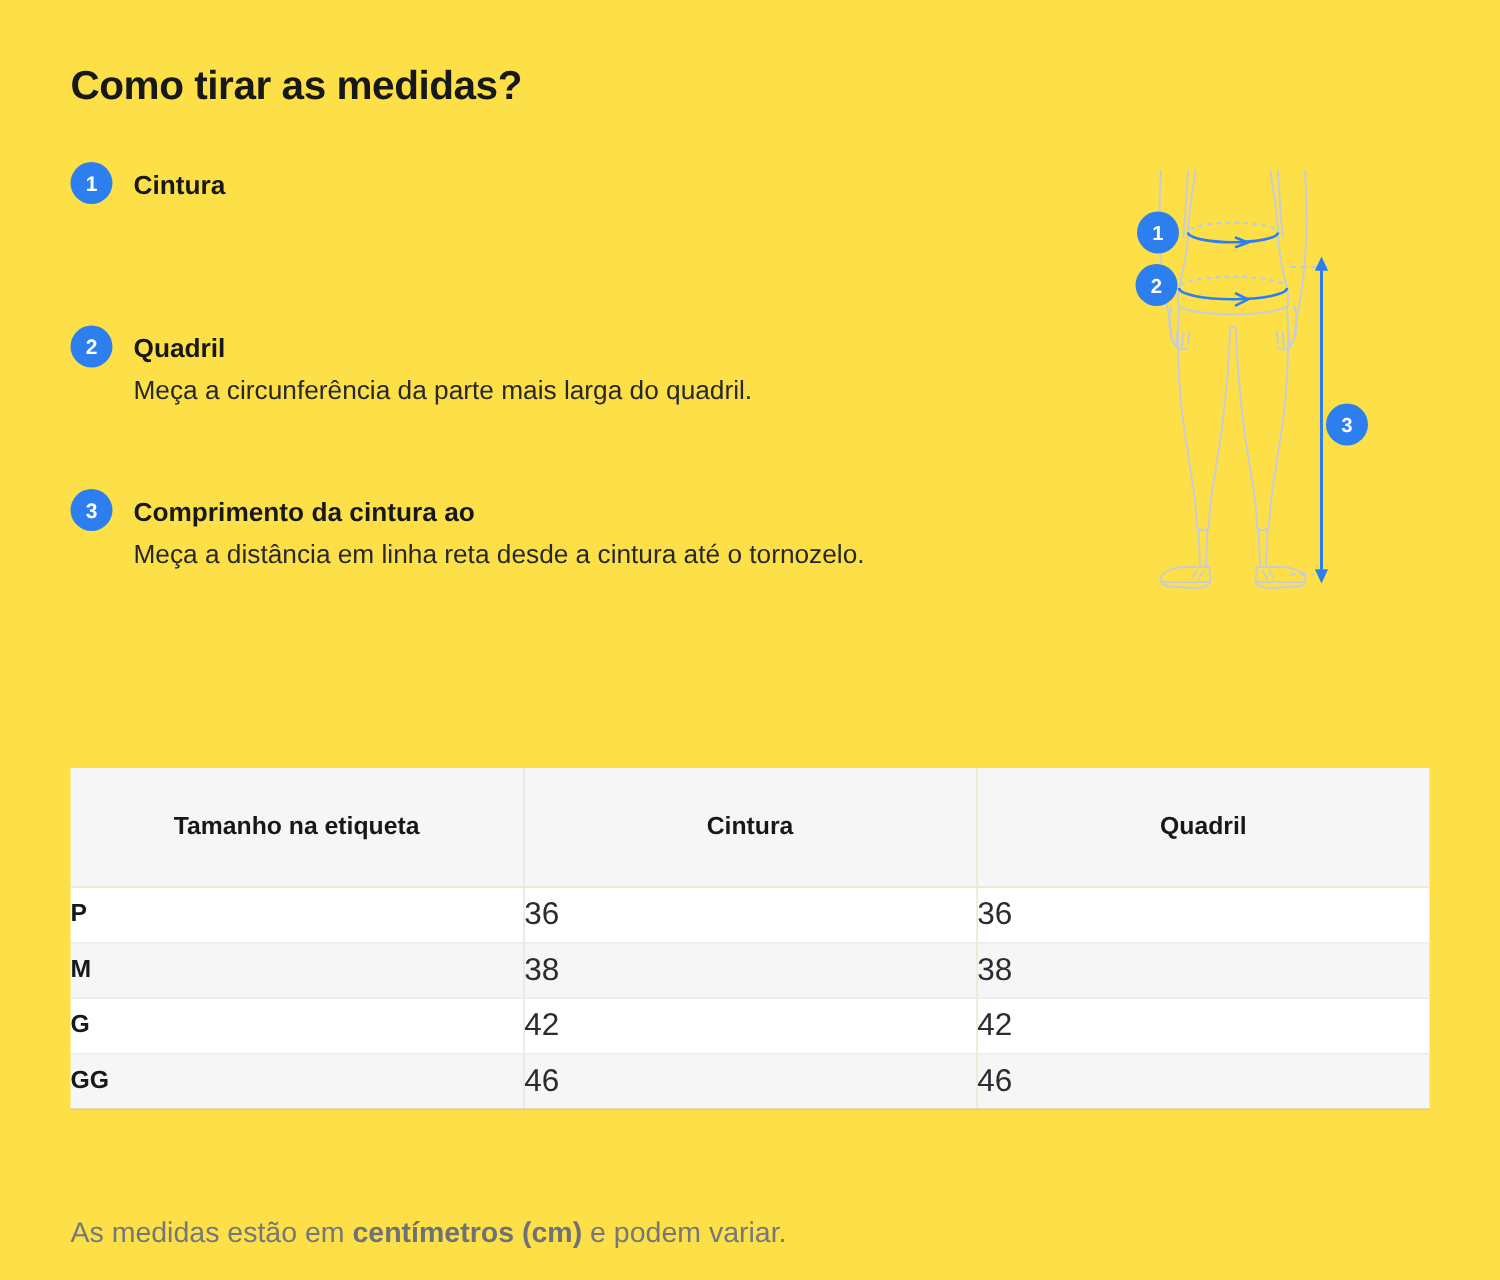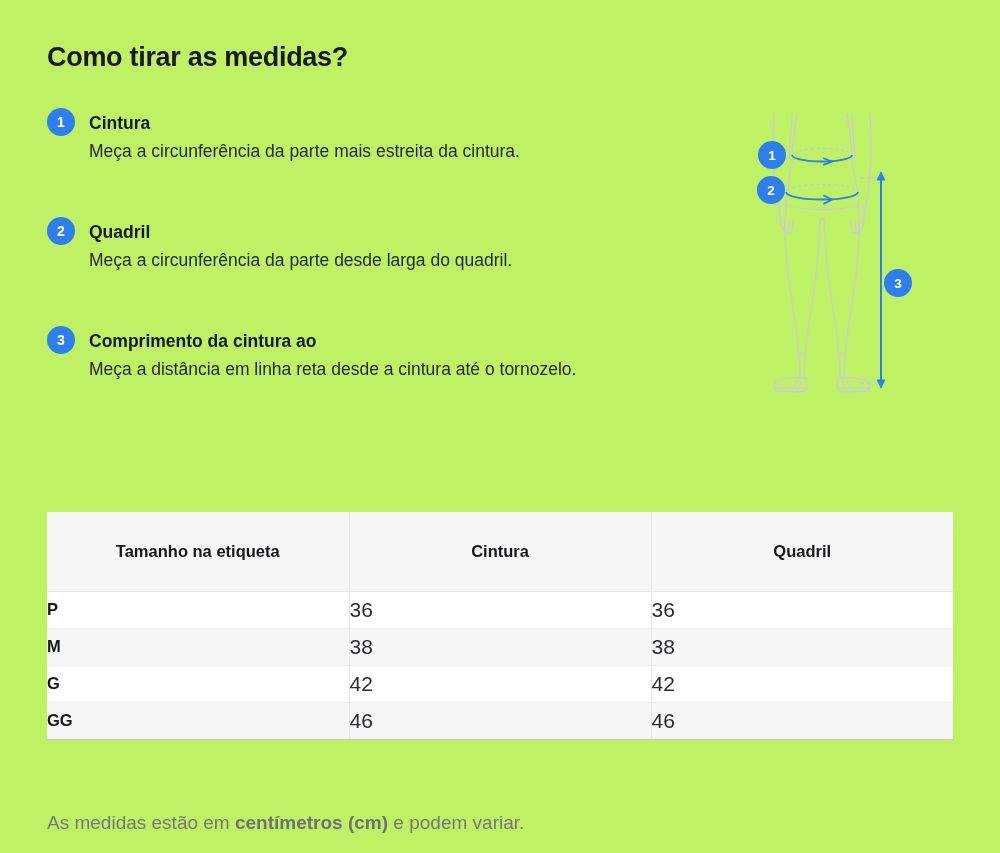--- a/index.html
+++ b/index.html
@@ -1,18 +1,18 @@
 <!DOCTYPE html>
 <html><head>
 <meta charset="utf-8">
 <style>
   * { margin:0; padding:0; box-sizing:border-box; }
   html,body { background:#fff; }
   body { font-family:"Liberation Sans","DejaVu Sans",sans-serif; }
-  .page { position:relative; width:1000px; height:853px; background:#bef264; overflow:hidden; }
+  .page { position:relative; width:1000px; height:853px; background:#fde047; overflow:hidden; }
 
   .page-title, .section-title {
     position:absolute; left:47px; font-size:27px; font-weight:bold;
     color:#17181a; letter-spacing:-0.3px;
   }
   .page-title { top:42px; }
   .section-title { top:446px; }
 
   .instruction { position:absolute; left:47px; display:flex; gap:14px; width:680px; }
   .instruction.step-1 { top:108px; }
@@ -52,29 +52,28 @@
 <body>
 
 <div class="page">
 
   <h1 class="page-title">Como tirar as medidas?</h1>
 
   <div class="instruction step-1">
     <div class="badge">1</div>
     <div>
       <div class="inst-label">Cintura</div>
-      <div class="inst-desc">Meça a circunferência da parte mais estreita da cintura.</div>
     </div>
   </div>
 
   <div class="instruction step-2">
     <div class="badge">2</div>
     <div>
       <div class="inst-label">Quadril</div>
-      <div class="inst-desc">Meça a circunferência da parte desde larga do quadril.</div>
+      <div class="inst-desc">Meça a circunferência da parte mais larga do quadril.</div>
     </div>
   </div>
 
   <div class="instruction step-3">
     <div class="badge">3</div>
     <div>
       <div class="inst-label">Comprimento da cintura ao</div>
       <div class="inst-desc">Meça a distância em linha reta desde a cintura até o tornozelo.</div>
     </div>
   </div>

